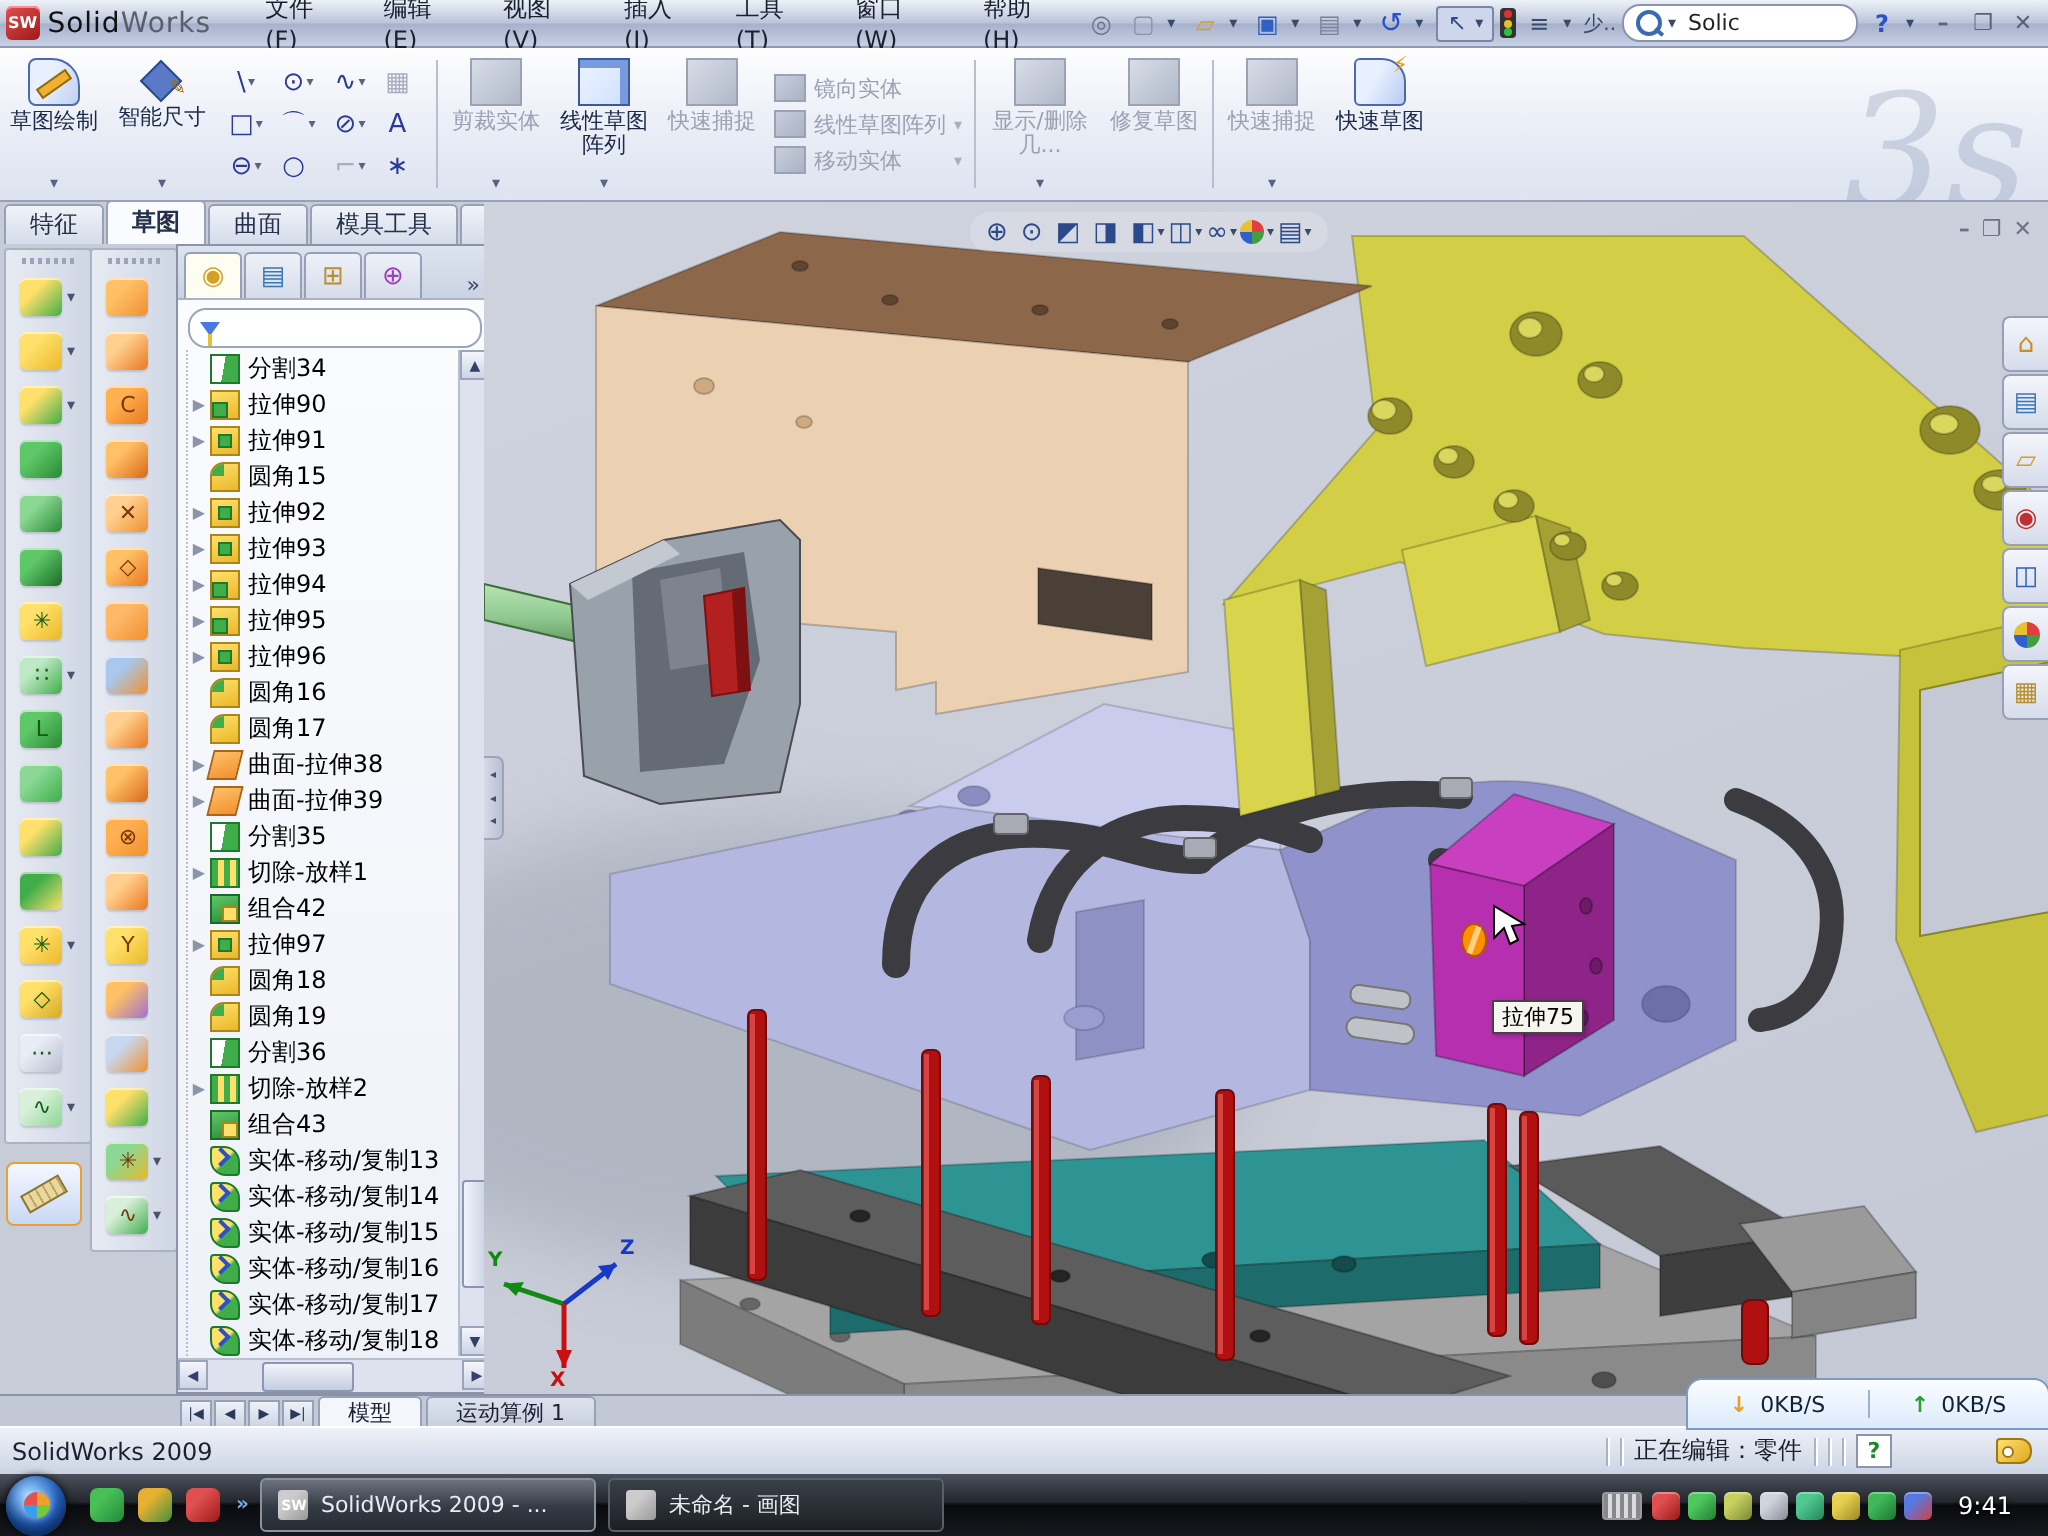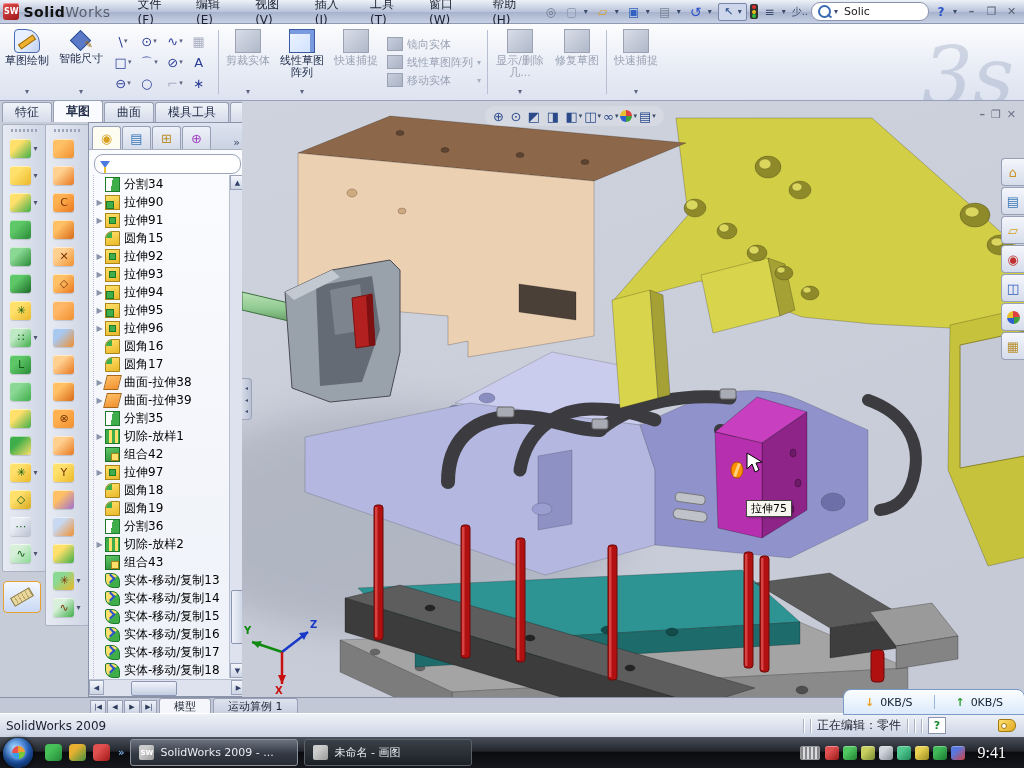--- a/index.html
+++ b/index.html
@@ -7,21 +7,21 @@
     font-family:"DejaVu Sans","Liberation Sans",sans-serif;font-size:12px;
     background:#c6cdd9;user-select:none;}
   
   #titlebar{position:absolute;left:0;top:0;width:1024px;height:24px;
     background:linear-gradient(#eef2f8,#bac4da 50%,#a6b1cc 52%,#c8d1e4);
     display:flex;align-items:center;border-bottom:1px solid #8f99b4;box-sizing:border-box;}
   .swcube{width:17px;height:17px;margin:0 4px 0 3px;border-radius:3px;
     background:linear-gradient(145deg,#e05050,#a01818);box-shadow:inset 0 1px 0 #ff9090;
     color:#fff;font-size:8px;font-weight:bold;display:flex;align-items:center;justify-content:center;}
   .logotxt{font-size:14px;letter-spacing:.5px;margin-right:18px;color:#222;}
-  .logotxt b{font-weight:bold;color:#111;}
+  .logotxt b{font-weight:normal;color:#111;}
   .logotxt span{color:#5a5f6e;}
   .menu{display:flex;gap:2px;}
   .menu-item{padding:3px 9px;color:#1a2030;font-size:12px;}
   .tb-right{margin-left:auto;display:flex;align-items:center;gap:3px;padding-right:4px;}
   .tbico{width:18px;height:16px;display:flex;align-items:center;justify-content:center;
     font-size:12px;color:#2a4a8a;}
   .tbarr{font-size:8px;color:#3a4a6a;width:7px;}
   .selbox{border:1px solid #7a86a8;background:#cdd6ea;border-radius:2px;display:flex;align-items:center;padding:0 1px;}
   .traffic{width:8px;height:15px;border-radius:2px;background:#333;display:flex;flex-direction:column;
     align-items:center;justify-content:space-evenly;}
@@ -190,21 +190,21 @@
     border:1px solid #5a6068;background:linear-gradient(#3a4048,#1c2026);
     display:flex;align-items:center;gap:6px;padding:0 8px;color:#e8ecf2;font-size:11px;
     white-space:nowrap;overflow:hidden;}
   .taskwin.active{background:linear-gradient(#6a727e,#343a44 55%,#262b33);border-color:#8a929e;}
   .tw-ico{width:15px;height:15px;border-radius:2px;flex:none;display:flex;align-items:center;justify-content:center;
     font-size:7px;color:#fff;font-weight:bold;}
   #tray{margin-left:auto;display:flex;align-items:center;gap:5px;padding-right:8px;}
   .kbico{width:18px;height:12px;background:#d8dce2;border-radius:2px;
     background-image:repeating-linear-gradient(90deg,#888 0 2px,transparent 2px 4px);border:1px solid #999;}
   .trayico{width:14px;height:14px;border-radius:3px;box-shadow:inset 0 1px 0 #ffffff50;}
-  #clock{color:#fff;font-size:16px;margin-left:8px;padding-right:10px;text-shadow:0 1px 2px #000;font-family:Liberation Serif, serif;}
+  #clock{color:#fff;font-size:12px;margin-left:8px;padding-right:10px;text-shadow:0 1px 2px #000;}
 </style>
 </head>
 <body>
 
 <div id="screen">
 
   <div id="titlebar">
     <div class="swcube">SW</div>
     <div class="logotxt"><b>Solid</b><span>Works</span></div>
     <div class="menu">
@@ -367,20 +367,24 @@
     <div class="rb-big gray">
       <div class="rb-ic ic-gray1"></div>
       <div>修复草图</div>
     </div>
     <div class="rb-sep"></div>
     <div class="rb-big gray">
       <div class="rb-ic ic-gray1"></div>
       <div>快速捕捉</div>
       <div class="rb-arrow">▾</div>
     </div>
+    <div class="rb-big">
+      <div class="rb-ic ic-rapid"></div>
+      <div>快速草图</div>
+    </div>
     <div id="watermark">3s</div>
   </div>
 
   <div id="tabstrip">
 
   <div class="ctab">特征</div>
       <div class="ctab active">草图</div>
       <div class="ctab">曲面</div>
       <div class="ctab">模具工具</div>
       <div class="ctab">评估</div>

